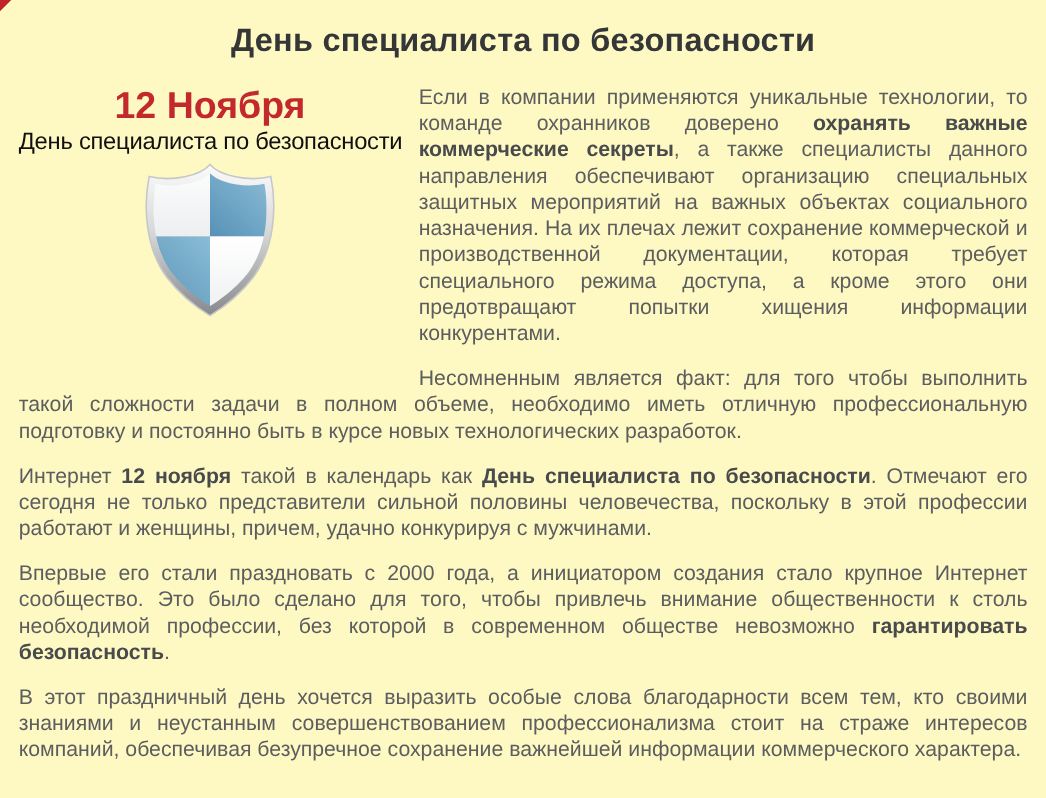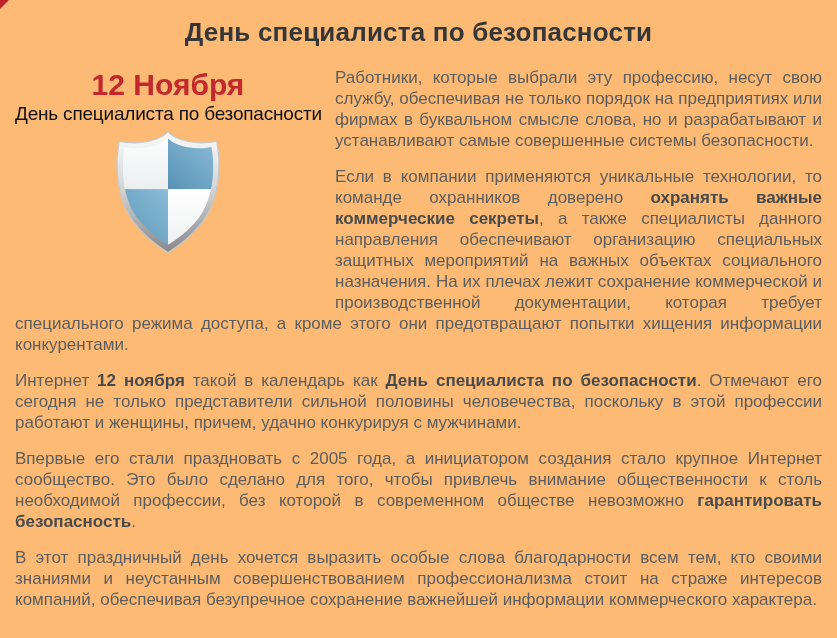--- a/index.html
+++ b/index.html
@@ -8,21 +8,21 @@
     background: #ffffff;
     width: 837px;
     height: 638px;
     overflow: hidden;
     font-family: "Liberation Sans", sans-serif;
   }
   .page {
     position: relative;
     width: 837px;
     height: 638px;
-    background: #fdba74;
+    background: #fef9c3;
   }
   .corner-mark {
     position: absolute;
     top: 0;
     left: 0;
     width: 0;
     height: 0;
     border-top: 9px solid #c0242a;
     border-right: 9px solid transparent;
   }
@@ -115,21 +115,21 @@
             <rect x="0" y="0" width="100" height="94" fill="url(#whiteQ)"></rect>
             <rect x="100" y="0" width="100" height="94" fill="url(#blueTR)"></rect>
             <rect x="0" y="94" width="100" height="106" fill="url(#blueBL)"></rect>
             <rect x="100" y="94" width="100" height="106" fill="url(#whiteQ)"></rect>
           </g>
         </svg>
       </div>
     </div>
 
     <div class="paragraphs">
-        <p class="para"><span>Работники, которые выбрали эту профессию, несут свою службу, обеспечивая не только порядок на предприятиях или фирмах в буквальном смысле слова, но и разрабатывают и устанавливают самые совершенные системы безопасности.</span></p>
         <p class="para"><span>Если в компании применяются уникальные технологии, то команде охранников доверено </span><b>охранять важные коммерческие секреты</b><span>, а также специалисты данного направления обеспечивают организацию специальных защитных мероприятий на важных объектах социального назначения. На их плечах лежит сохранение коммерческой и производственной документации, которая требует специального режима доступа, а кроме этого они предотвращают попытки хищения информации конкурентами.</span></p>
+        <p class="para"><span>Несомненным является факт: для того чтобы выполнить такой сложности задачи в полном объеме, необходимо иметь отличную профессиональную подготовку и постоянно быть в курсе новых технологических разработок.</span></p>
         <p class="para"><span>Интернет </span><b>12 ноября</b><span> такой в календарь как </span><b>День специалиста по безопасности</b><span>. Отмечают его сегодня не только представители сильной половины человечества, поскольку в этой профессии работают и женщины, причем, удачно конкурируя с мужчинами.</span></p>
-        <p class="para"><span>Впервые его стали праздновать с 2005 года, а инициатором создания стало крупное Интернет сообщество. Это было сделано для того, чтобы привлечь внимание общественности к столь необходимой профессии, без которой в современном обществе невозможно </span><b>гарантировать безопасность</b><span>.</span></p>
+        <p class="para"><span>Впервые его стали праздновать с 2000 года, а инициатором создания стало крупное Интернет сообщество. Это было сделано для того, чтобы привлечь внимание общественности к столь необходимой профессии, без которой в современном обществе невозможно </span><b>гарантировать безопасность</b><span>.</span></p>
         <p class="para"><span>В этот праздничный день хочется выразить особые слова благодарности всем тем, кто своими знаниями и неустанным совершенствованием профессионализма стоит на страже интересов компаний, обеспечивая безупречное сохранение важнейшей информации коммерческого характера.</span></p>
       </div>
 
   </div>
 </div>
 
 </body></html>

